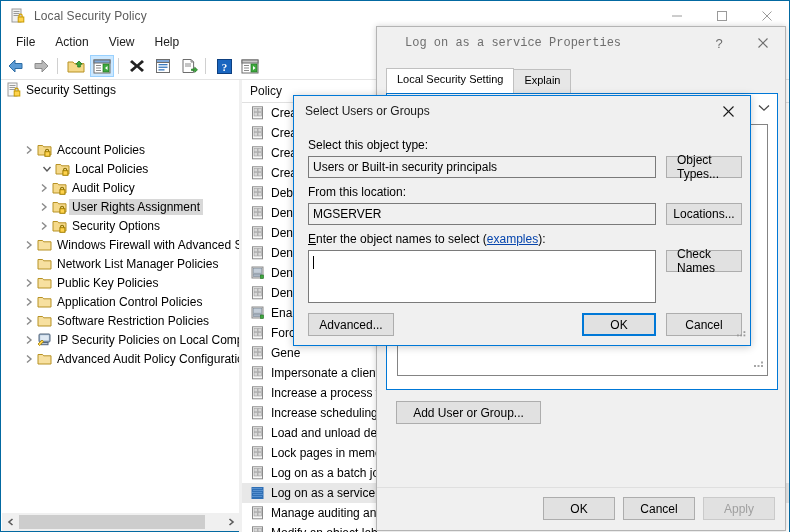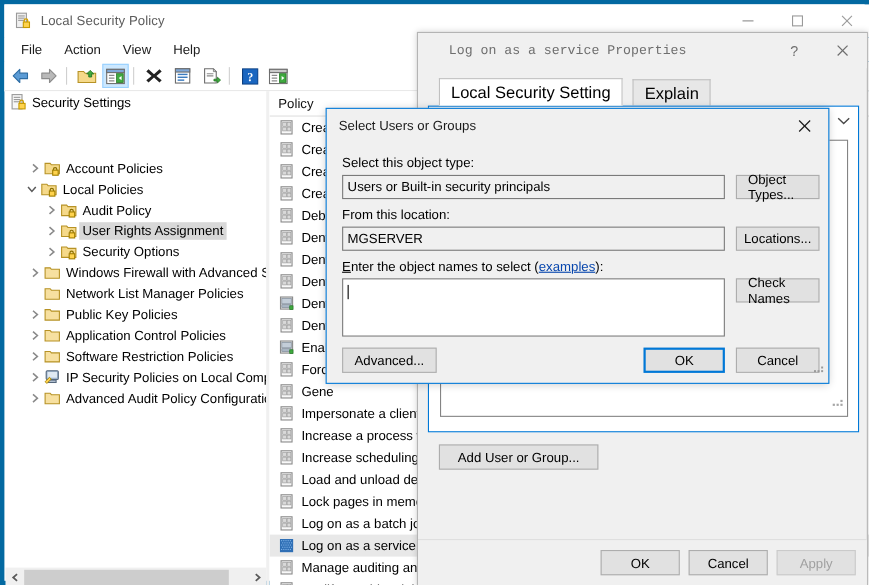--- a/index.html
+++ b/index.html
@@ -9,21 +9,21 @@
     height: 532px;
     overflow: hidden;
     background: #ffffff;
     font-family: "Liberation Sans", sans-serif;
   }
   #root {
     position: relative;
     width: 790px;
     height: 532px;
     background: #ffffff;
-    border: 4px solid #0369a1;
+    border: 1px solid #0369a1;
     box-sizing: border-box;
   }
 
   
   .mmc-titlebar {
     position: absolute; left: 0; top: 0; width: 788px; height: 30px;
     background: #ffffff;
     display: flex; align-items: center;
   }
   .mmc-title-icon {
@@ -117,22 +117,22 @@
   }
   .props-title-text { font-size: 12px; color: #6e6e6e; margin-left: 28px; font-family: Liberation Mono, monospace; }
   .props-title-btns { margin-left: auto; display: flex; }
   .props-title-btn { width: 44px; height: 32px; display: flex; align-items: center; justify-content: center; }
 
   .tabstrip {
     position: absolute; left: 9px; top: 42px; width: 392px; height: 24px;
     display: flex; align-items: flex-end;
   }
   .tab {
-    font-size: 15px; color: #000; padding: 4px 10px 4px 10px; height: 15px;
-    border: 1px solid #c0c0c0; border-bottom: none; background: #e7e7e7; margin-right: -1px; margin-left: 10px;
+    font-size: 11px; color: #000; padding: 4px 10px 4px 10px; height: 15px;
+    border: 1px solid #c0c0c0; border-bottom: none; background: #e7e7e7; margin-right: -1px;
   }
   .tab.active { background: #ffffff; position: relative; z-index: 2; padding-bottom: 5px; }
 
   .tab-body {
     position: absolute; left: 9px; top: 66px; width: 392px; height: 297px;
     border: 1px solid #0078d7; background: #ffffff; box-sizing: border-box;
   }
   .combo-row {
     position: absolute; left: 1px; top: 1px; width: 390px; height: 24px;
     display: flex; align-items: center;
@@ -332,21 +332,21 @@
               <path d="M3 1.5 L7 5 L3 8.5" fill="none" stroke="#8a8a8a" stroke-width="1.4"></path>
             </svg>
           </span>
           <span class="tree-icon"><svg width="16" height="16" viewBox="0 0 16 16">
               <path d="M1 3.5 h4.6 l1.1 1.3 H14 V13 H1 Z" fill="#f5d98a" stroke="#b79225"></path>
               <path d="M8.6 10 v-1.2 a1.5 1.5 0 0 1 3 0 V10" fill="none" stroke="#8a6f00" stroke-width="1.1"></path>
               <rect x="7.9" y="9.7" width="5" height="4.6" fill="#ffd34d" stroke="#a37f00"></rect>
             </svg></span>
           <span class="tree-label">Account Policies</span>
         </div>
-        <div class="tree-row" style="padding-left: 16px;">
+        <div class="tree-row" style="padding-left: 37px;">
           <span class="twisty">
             <svg width="10" height="10" viewBox="0 0 10 10">
               <path d="M1.5 3 L5 7 L8.5 3" fill="none" stroke="#5a5a5a" stroke-width="1.4"></path>
             </svg>
           </span>
           <span class="tree-icon"><svg width="16" height="16" viewBox="0 0 16 16">
               <path d="M1 3.5 h4.6 l1.1 1.3 H14 V13 H1 Z" fill="#f5d98a" stroke="#b79225"></path>
               <path d="M8.6 10 v-1.2 a1.5 1.5 0 0 1 3 0 V10" fill="none" stroke="#8a6f00" stroke-width="1.1"></path>
               <rect x="7.9" y="9.7" width="5" height="4.6" fill="#ffd34d" stroke="#a37f00"></rect>
             </svg></span>

